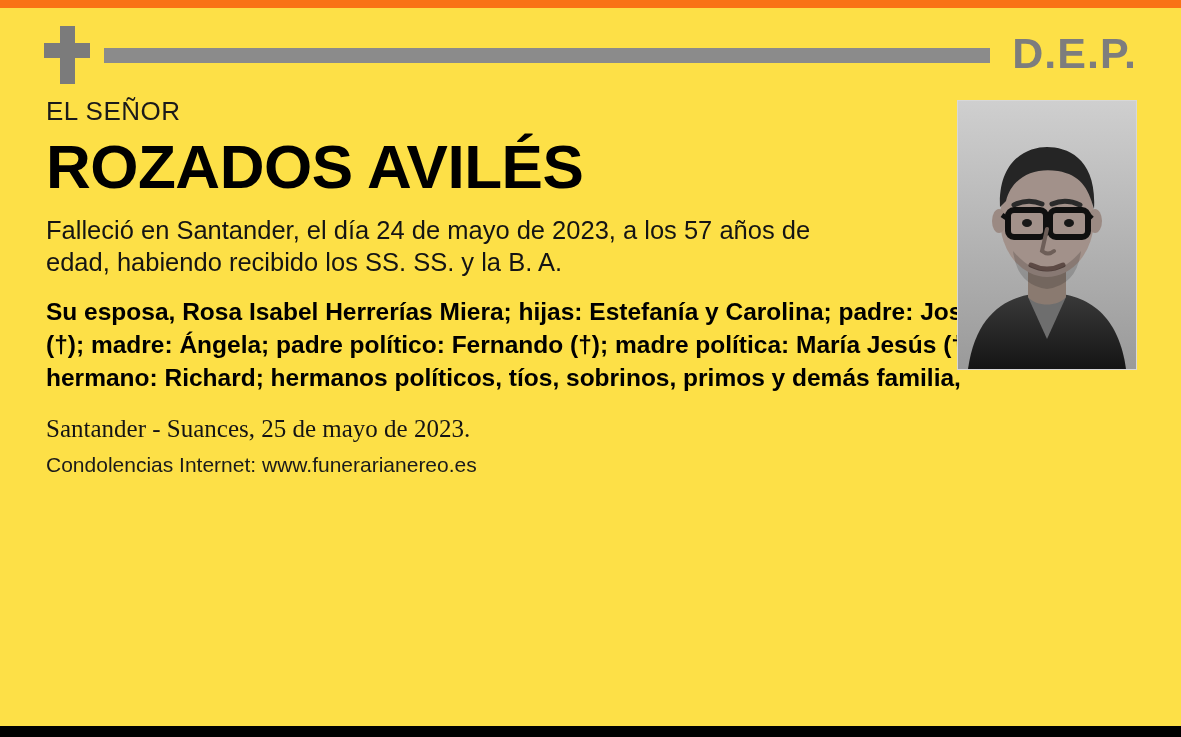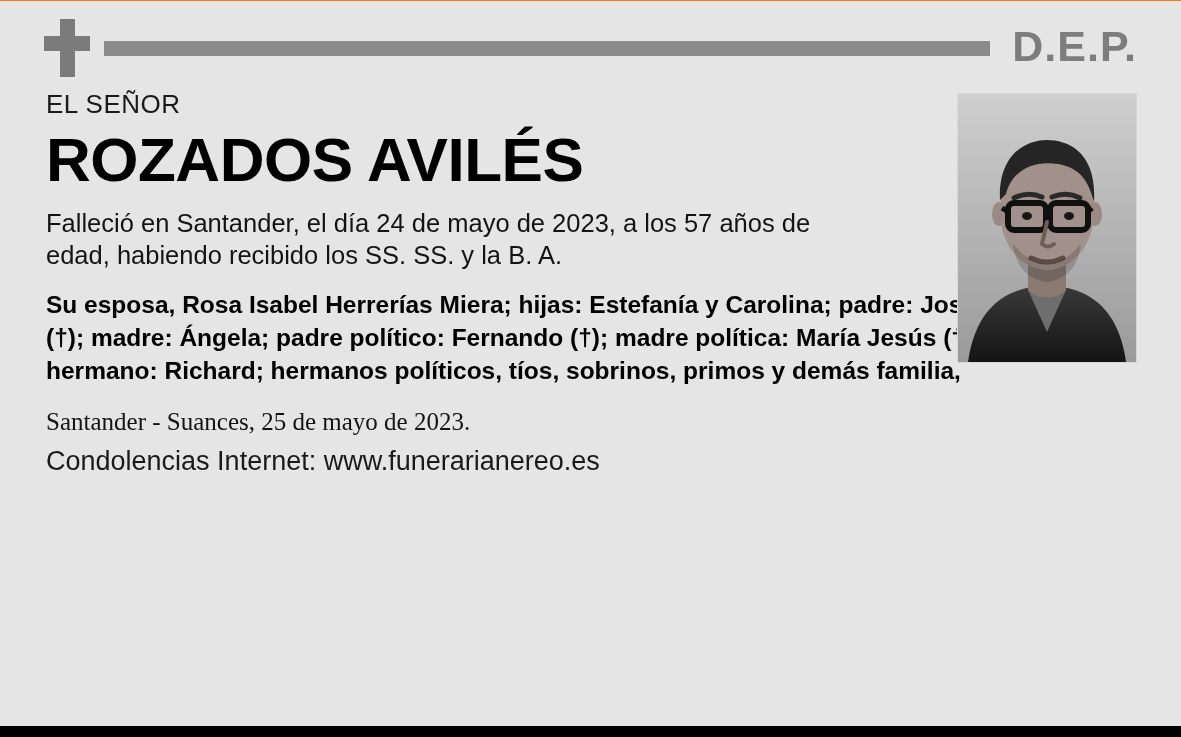--- a/index.html
+++ b/index.html
@@ -11,23 +11,23 @@
     width: 1181px;
     height: 737px;
     font-family: "Liberation Sans", sans-serif;
     color: #111111;
     overflow: hidden;
   }
   .obituary {
     position: relative;
     width: 1181px;
     height: 737px;
-    background: #e5e5e5;
+    background: #fde047;
     box-sizing: border-box;
-    border-top: 1px solid #f97316;
+    border-top: 8px solid #f97316;
     border-bottom: 11px solid #000000;
     padding: 0 44px;
   }
 
   
   .top-band {
     display: flex;
     align-items: center;
     height: 86px;
     padding-top: 8px;
@@ -131,21 +131,21 @@
     color: #141414;
     max-width: 1060px;
   }
   .place-date {
     font-size: 25px;
     margin: 20px 0 0 2px;
     color: #141414;
     font-family: Liberation Serif, serif;
   }
   .internet {
-    font-size: 27px;
+    font-size: 21px;
     margin: 10px 0 0 2px;
     color: #1a1a1a;
   }
 </style>
 </head>
 <body>
 
 <div class="obituary">
 
   <div class="top-band">

